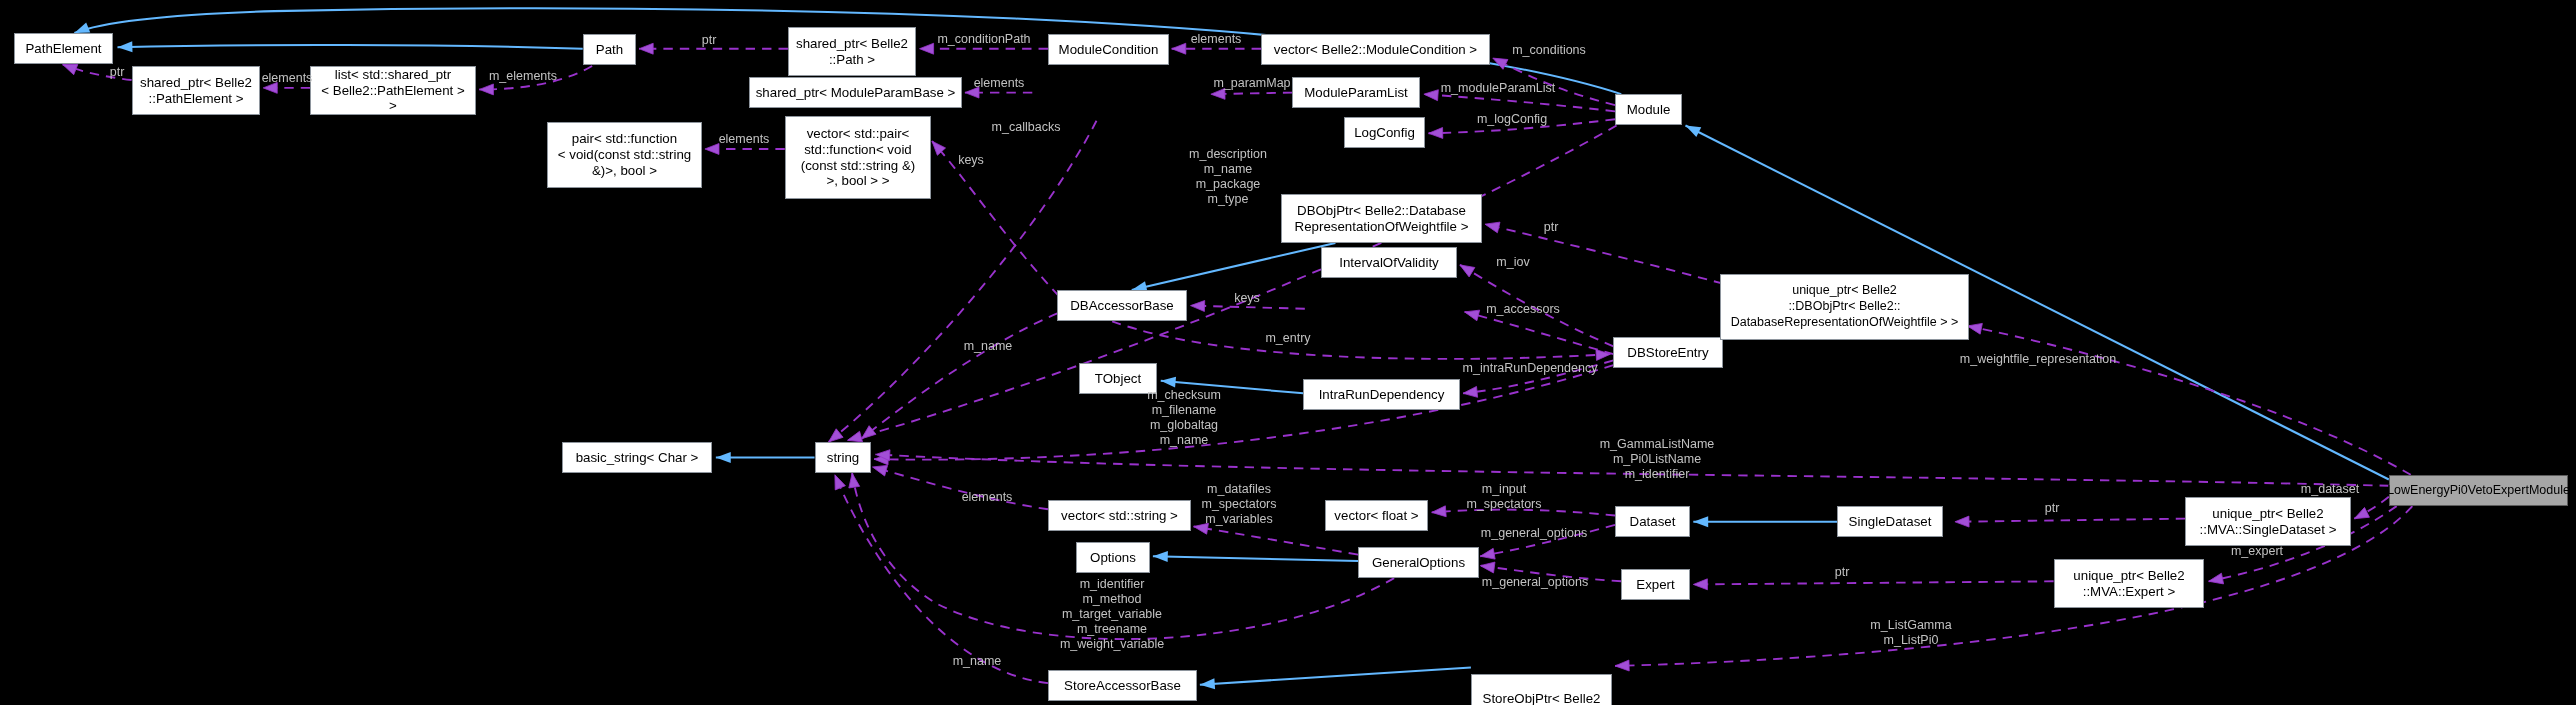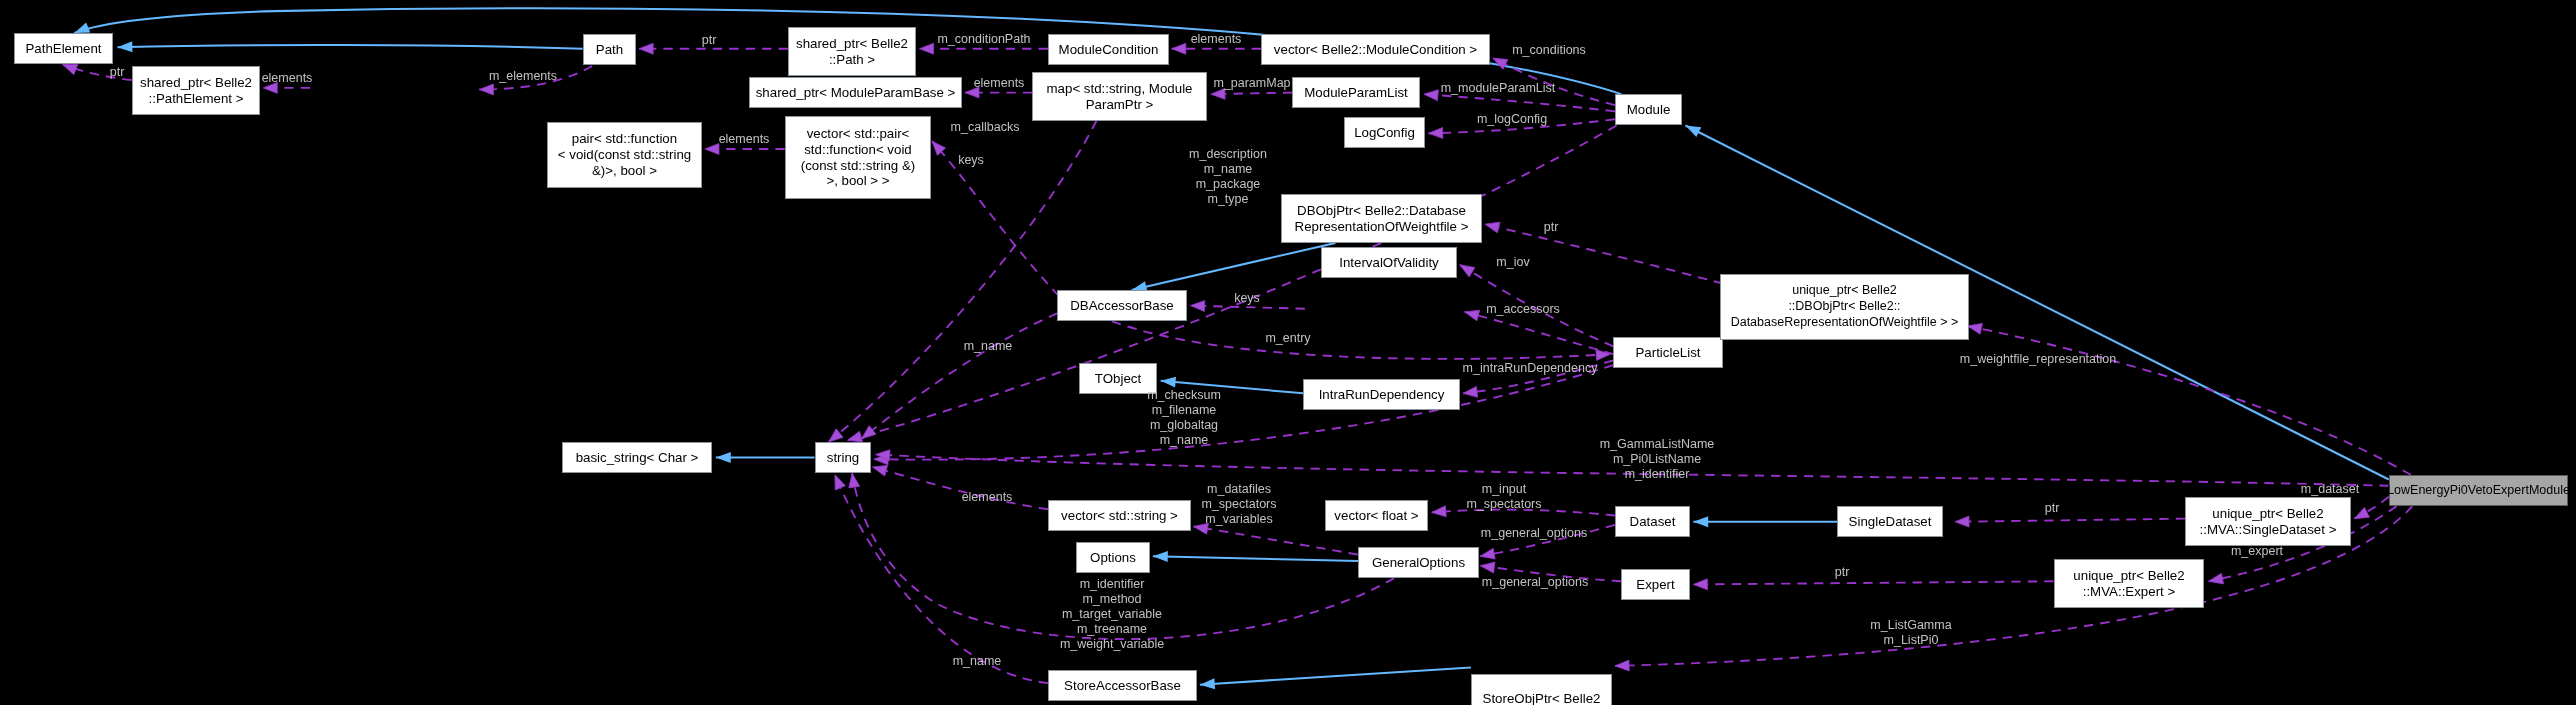--- a/index.html
+++ b/index.html
@@ -76,43 +76,43 @@
     <path class="use" marker-end="url(#ap)" d="M 3078,606 C 2930,520 2680,450 2512,416"></path>
     <path class="use" marker-end="url(#ap)" d="M 3050,634 C 3035,646 3022,654 3006,662"></path>
     <path class="use" marker-end="url(#ap)" d="M 3060,646 C 2990,695 2905,725 2820,742"></path>
     <path class="use" marker-end="url(#ap)" d="M 3080,646 C 2950,790 2450,840 2062,850"></path>
     <path class="use" marker-end="url(#ap)" d="M 1338,872 C 1200,856 1105,700 1066,606"></path>
   </svg>
 
   <div class="node" style="left:14px;top:33px;width:99px;height:31px">PathElement</div>
   <div class="node" style="left:132px;top:66px;width:128px;height:49px">shared_ptr&lt; Belle2
 ::PathElement &gt;</div>
+  <div class="node" style="left:310px;top:66px;width:166px;height:49px">list&lt; std::shared_ptr
+&lt; Belle2::PathElement &gt; &gt;</div>
   <div class="node" style="left:583px;top:34px;width:53px;height:31px">Path</div>
   <div class="node" style="left:788px;top:27px;width:128px;height:49px">shared_ptr&lt; Belle2
 ::Path &gt;</div>
   <div class="node" style="left:1048px;top:34px;width:121px;height:31px">ModuleCondition</div>
   <div class="node" style="left:1261px;top:34px;width:229px;height:31px">vector&lt; Belle2::ModuleCondition &gt;</div>
   <div class="node" style="left:749px;top:77px;width:213px;height:31px">shared_ptr&lt; ModuleParamBase &gt;</div>
-  <div class="node" style="left:1032px;top:72px;width:175px;height:49px">map&lt; std::string, Module
-ParamPtr &gt;</div>
   <div class="node" style="left:1292px;top:77px;width:128px;height:31px">ModuleParamList</div>
   <div class="node" style="left:1344px;top:117px;width:81px;height:31px">LogConfig</div>
   <div class="node" style="left:1615px;top:94px;width:67px;height:31px">Module</div>
   <div class="node" style="left:547px;top:122px;width:155px;height:66px">pair&lt; std::function
 &lt; void(const std::string
 &amp;)&gt;, bool &gt;</div>
   <div class="node" style="left:785px;top:116px;width:146px;height:83px">vector&lt; std::pair&lt;
 std::function&lt; void
 (const std::string &amp;)
 &gt;, bool &gt; &gt;</div>
   <div class="node" style="left:1281px;top:194px;width:201px;height:49px">DBObjPtr&lt; Belle2::Database
 RepresentationOfWeightfile &gt;</div>
   <div class="node" style="left:1321px;top:247px;width:136px;height:31px">IntervalOfValidity</div>
   <div class="node" style="left:1057px;top:290px;width:130px;height:31px">DBAccessorBase</div>
-  <div class="node" style="left:1613px;top:337px;width:110px;height:31px">ParticleList</div>
+  <div class="node" style="left:1613px;top:337px;width:110px;height:31px">DBStoreEntry</div>
   <div class="node" style="left:1720px;top:274px;width:249px;height:66px;font-size:12.5px">unique_ptr&lt; Belle2
 ::DBObjPtr&lt; Belle2::
 DatabaseRepresentationOfWeightfile &gt; &gt;</div>
   <div class="node" style="left:1079px;top:363px;width:78px;height:31px">TObject</div>
   <div class="node" style="left:1303px;top:379px;width:157px;height:31px">IntraRunDependency</div>
   <div class="node" style="left:562px;top:442px;width:150px;height:31px">basic_string&lt; Char &gt;</div>
   <div class="node" style="left:815px;top:442px;width:56px;height:31px">string</div>
   <div class="node" style="left:1048px;top:500px;width:143px;height:31px">vector&lt; std::string &gt;</div>
   <div class="node" style="left:1325px;top:500px;width:103px;height:31px">vector&lt; float &gt;</div>
   <div class="node" style="left:1615px;top:506px;width:75px;height:31px">Dataset</div>
@@ -134,21 +134,21 @@
   <div class="elabel" style="left:523px;top:76px">m_elements</div>
   <div class="elabel" style="left:709px;top:40px">ptr</div>
   <div class="elabel" style="left:984px;top:39px">m_conditionPath</div>
   <div class="elabel" style="left:1216px;top:39px">elements</div>
   <div class="elabel" style="left:1549px;top:50px">m_conditions</div>
   <div class="elabel" style="left:999px;top:83px">elements</div>
   <div class="elabel" style="left:1252px;top:83px">m_paramMap</div>
   <div class="elabel" style="left:1498px;top:88px">m_moduleParamList</div>
   <div class="elabel" style="left:1512px;top:119px">m_logConfig</div>
   <div class="elabel" style="left:744px;top:139px">elements</div>
-  <div class="elabel" style="left:985px;top:127px">m_callbacks</div>
+  <div class="elabel" style="left:1026px;top:127px">m_callbacks</div>
   <div class="elabel" style="left:971px;top:160px">keys</div>
   <div class="elabel" style="left:1551px;top:227px">ptr</div>
   <div class="elabel" style="left:1513px;top:262px">m_iov</div>
   <div class="elabel" style="left:1523px;top:309px">m_accessors</div>
   <div class="elabel" style="left:1247px;top:298px">keys</div>
   <div class="elabel" style="left:1288px;top:338px">m_entry</div>
   <div class="elabel" style="left:1530px;top:368px">m_intraRunDependency</div>
   <div class="elabel" style="left:1184px;top:418px">m_checksum
 m_filename
 m_globaltag

